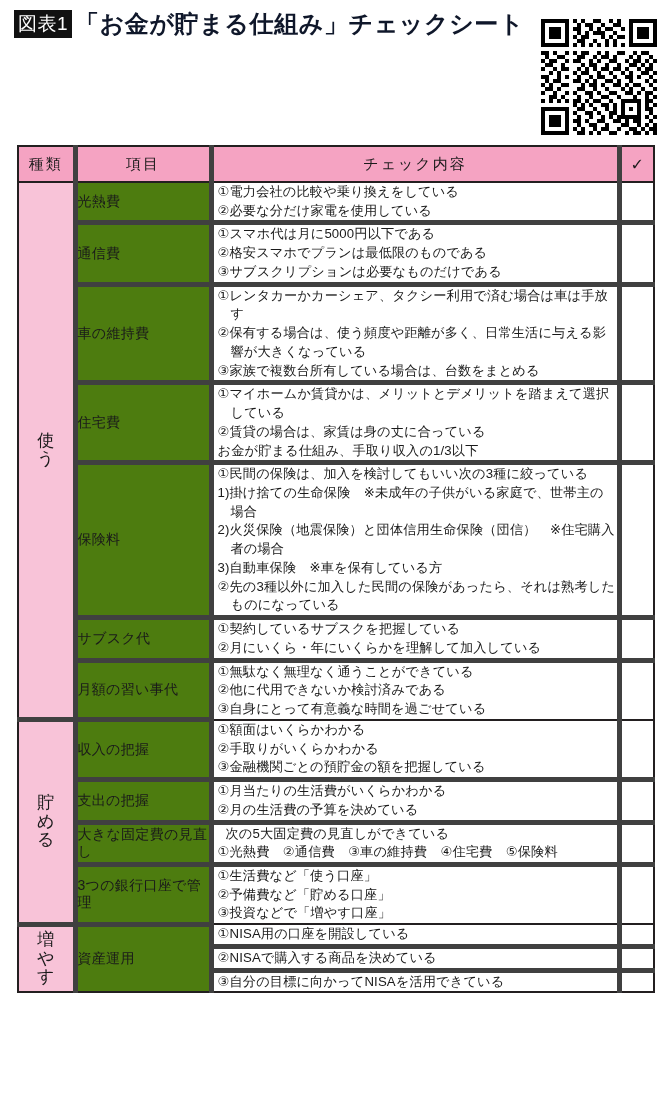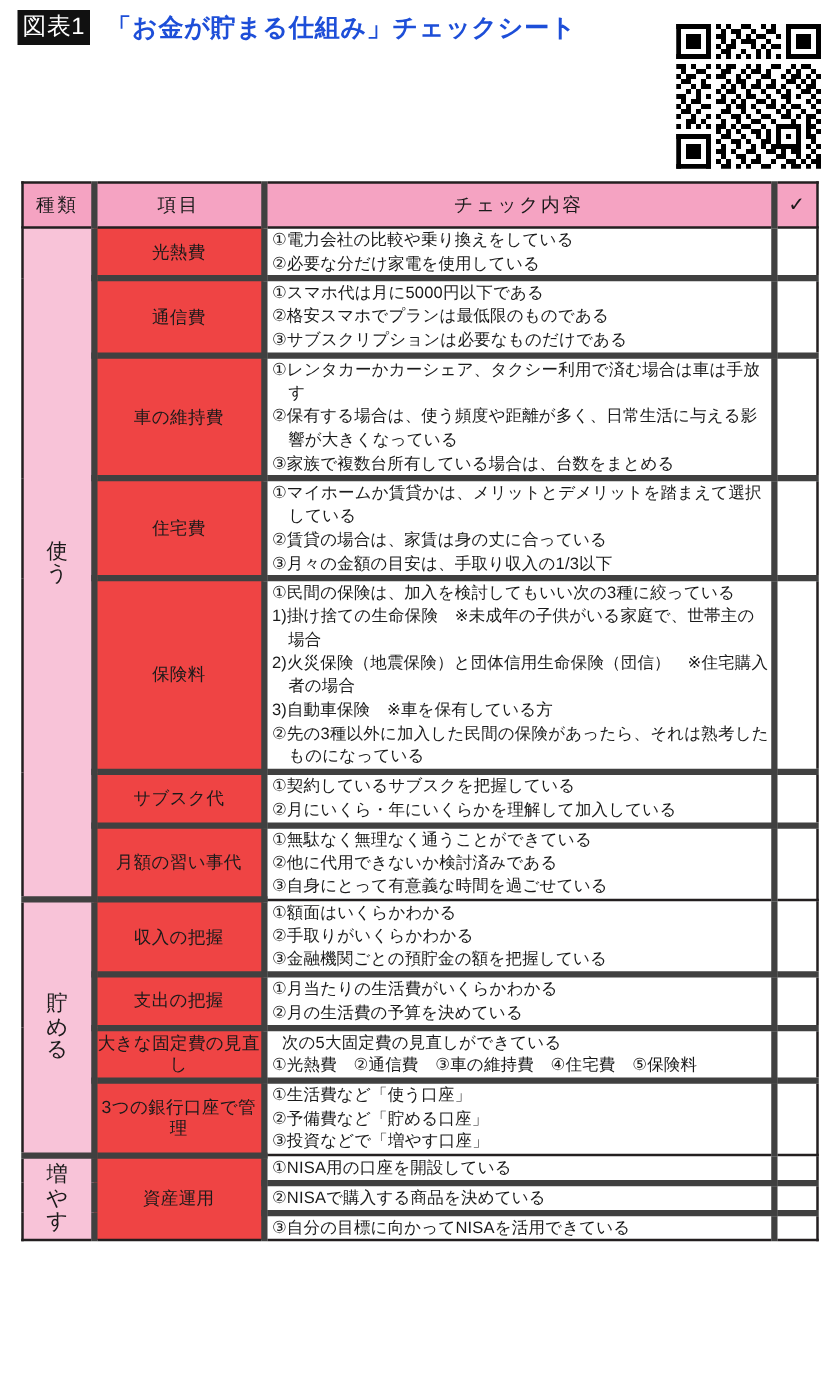--- a/index.html
+++ b/index.html
@@ -34,25 +34,25 @@
   #fig-badge {
     background: #111111;
     color: #ffffff;
     font-size: 19px;
     font-weight: normal;
     line-height: 1;
     padding: 4px 4px 5px 4px;
     letter-spacing: 0.5px;
   }
   #title-text {
-    font-size: 20px;
+    font-size: 24px;
     font-weight: bold;
     letter-spacing: 0.6px;
-    margin-left: 13px;
-    color: #1d4ed8;
+    margin-left: 3px;
+    color: #0f172a;
   }
 
   #download-note {
     position: absolute;
     left: 0;
     top: 112px;
     width: 524px;
     text-align: right;
     font-size: 13px;
     letter-spacing: 0.4px;
@@ -119,22 +119,22 @@
   }
   td.cat .vtxt {
     display: block;
     width: 100%;
   }
   td.cat .vtxt span {
     display: block;
   }
 
   td.item {
-    background: #ef4444;
-    text-align: center;
+    background: #4d7c0f;
+    text-align: left;
     font-size: 14px;
     font-weight: bold;
     line-height: 1.25;
     letter-spacing: 0.3px;
     padding: 3px 4px;
     color: #1a1a1a;
   }
 
   td.content {
     background: #ffffff;
@@ -471,21 +471,21 @@
           <span class="ln hang">②保有する場合は、使う頻度や距離が多く、日常生活に与える影響が大きくなっている</span>
           <span class="ln hang">③家族で複数台所有している場合は、台数をまとめる</span>
         </td>
         <td class="check edge-r"></td>
       </tr>
       <tr>
         <td class="item">住宅費</td>
         <td class="content">
           <span class="ln hang">①マイホームか賃貸かは、メリットとデメリットを踏まえて選択している</span>
           <span class="ln hang">②賃貸の場合は、家賃は身の丈に合っている</span>
-          <span class="ln hang">③月々の金額の目安は、手取り収入の1/3以下</span>
+          <span class="ln hang">お金が貯まる仕組み、手取り収入の1/3以下</span>
         </td>
         <td class="check edge-r"></td>
       </tr>
       <tr>
         <td class="item">保険料</td>
         <td class="content">
           <span class="ln hang">①民間の保険は、加入を検討してもいい次の3種に絞っている</span>
           <span class="ln hang">1)掛け捨ての生命保険　※未成年の子供がいる家庭で、世帯主の場合</span>
           <span class="ln hang">2)火災保険（地震保険）と団体信用生命保険（団信）　※住宅購入者の場合</span>
           <span class="ln hang">3)自動車保険　※車を保有している方</span>

